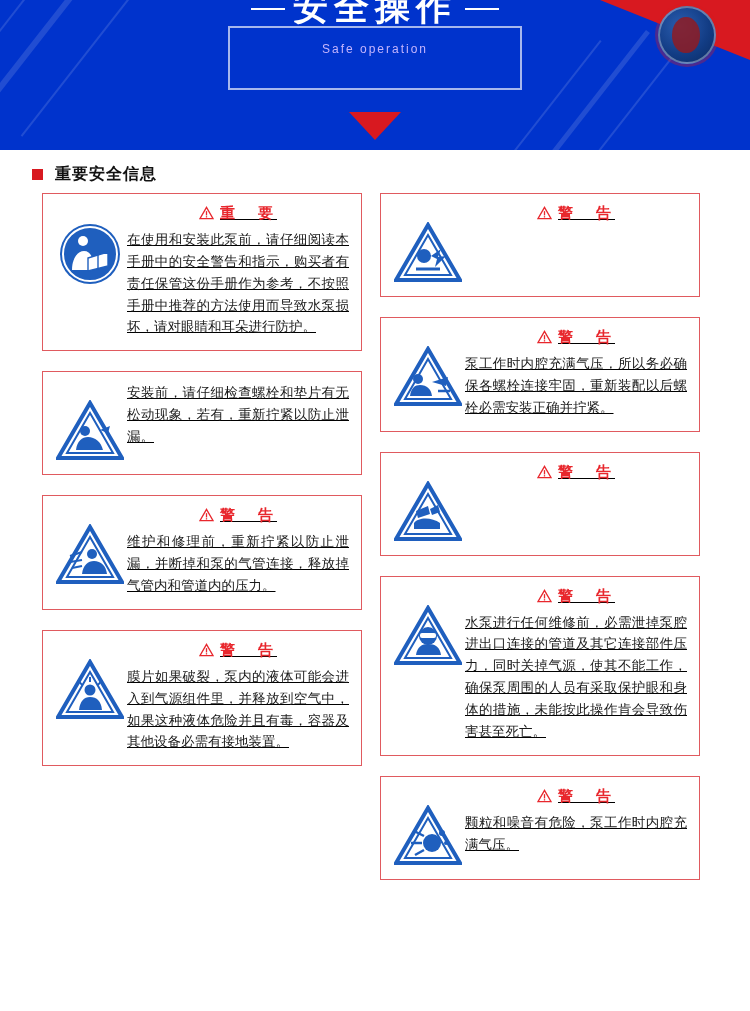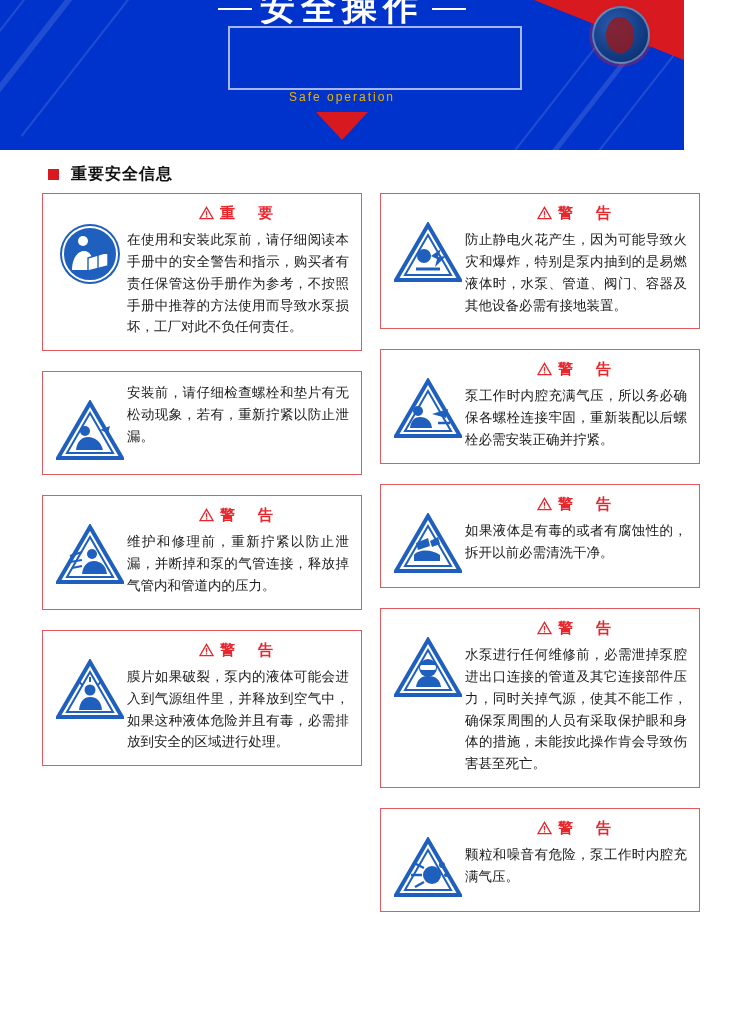--- a/index.html
+++ b/index.html
@@ -10,21 +10,21 @@
     width: 750px;
     height: 1011px;
     background: #ffffff;
     font-family: "Liberation Sans", sans-serif;
     overflow: hidden;
   }
 
   
   .banner {
     position: relative;
-    width: 684px;
+    width: 750px;
     height: 150px;
     background: #0033cc;
     overflow: hidden;
   }
   .banner .diag {
     position: absolute;
     background: rgba(255,255,255,0.13);
     transform: rotate(38deg);
     transform-origin: top left;
   }
@@ -90,39 +90,38 @@
     height: 2px;
     background: #ffffff;
     vertical-align: middle;
     margin: 0 8px;
   }
   .title-en {
     position: absolute;
     left: 0; right: 0;
     top: 42px;
     text-align: center;
-    color: #eab308;
+    color: #c4b5fd;
     font-size: 12px;
     letter-spacing: 2px;
-    margin-top: 48px;
   }
   .arrow-down {
     position: absolute;
     left: 50%;
     margin-left: -26px;
     top: 112px;
     width: 0; height: 0;
     border-left: 26px solid transparent;
     border-right: 26px solid transparent;
     border-top: 28px solid #d81920;
   }
 
   
   .section-head {
-    margin: 14px 0 8px 48px;
+    margin: 14px 0 8px 32px;
     display: flex;
     align-items: center;
   }
   .section-head .sq {
     width: 11px;
     height: 11px;
     background: #d81920;
     margin-right: 12px;
   }
   .section-head .txt {
@@ -133,20 +132,21 @@
     letter-spacing: 1px;
   }
 
   
   .columns {
     display: flex;
     padding: 0 42px;
     gap: 18px;
     box-sizing: border-box;
     width: 750px;
+    text-decoration: underline;
   }
   .col {
     width: 320px;
     display: flex;
     flex-direction: column;
     gap: 20px;
   }
 
   .card {
     border: 1px solid #e05a5f;
@@ -239,21 +239,21 @@
         </svg>
       </div>
       <div class="body">
         <div class="card-title">
           <svg class="warn-tri" width="15" height="14" viewBox="0 0 16 14">
             <path d="M8 1 L15 13 L1 13 Z" fill="none" stroke="#e8272d" stroke-width="1.4"></path>
             <rect x="7.3" y="5" width="1.4" height="4.6" fill="#e8272d"></rect>
             <rect x="7.3" y="10.4" width="1.4" height="1.4" fill="#e8272d"></rect>
           </svg><span>重　要</span>
         </div>
-        <div class="card-text">在使用和安装此泵前，请仔细阅读本手册中的安全警告和指示，购买者有责任保管这份手册作为参考，不按照手册中推荐的方法使用而导致水泵损坏，工厂对此不负任何责任。</div>
+        <div class="card-text">在使用和安装此泵前，请仔细阅读本手册中的安全警告和指示，购买者有责任保管这份手册作为参考，不按照手册中推荐的方法使用而导致水泵损坏，请对眼睛和耳朵进行防护。</div>
       </div>
     </div>
 
     <div class="card">
       <div class="icon-wrap">
         <svg class="tri-icon" width="68" height="62" viewBox="0 0 68 62">
           <path d="M34 3 L66 58 L2 58 Z" fill="#ffffff" stroke="#1f5fbe" stroke-width="4"></path>
           <path d="M34 13 L57 53 L11 53 Z" fill="#ffffff" stroke="#1f5fbe" stroke-width="2"></path>
           <circle cx="29" cy="31" r="5" fill="#1f5fbe"></circle>
           <path d="M20 50 C21 41 26 37 32 37 C39 37 45 42 47 50 Z" fill="#1f5fbe"></path>
@@ -298,21 +298,21 @@
         </svg>
       </div>
       <div class="body">
         <div class="card-title">
           <svg class="warn-tri" width="15" height="14" viewBox="0 0 16 14">
             <path d="M8 1 L15 13 L1 13 Z" fill="none" stroke="#e8272d" stroke-width="1.4"></path>
             <rect x="7.3" y="5" width="1.4" height="4.6" fill="#e8272d"></rect>
             <rect x="7.3" y="10.4" width="1.4" height="1.4" fill="#e8272d"></rect>
           </svg><span>警　告</span>
         </div>
-        <div class="card-text">膜片如果破裂，泵内的液体可能会进入到气源组件里，并释放到空气中，如果这种液体危险并且有毒，必需排放到安全的区域进行处理。</div>
+        <div class="card-text">膜片如果破裂，泵内的液体可能会进入到气源组件里，并释放到空气中，如果这种液体危险并且有毒，容器及其他设备必需有接地装置。</div>
       </div>
     </div>
 
   </div>
 
   <div class="col">
 
     <div class="card">
       <div class="icon-wrap">
         <svg class="tri-icon" width="68" height="62" viewBox="0 0 68 62">
@@ -324,21 +324,20 @@
         </svg>
       </div>
       <div class="body">
         <div class="card-title">
           <svg class="warn-tri" width="15" height="14" viewBox="0 0 16 14">
             <path d="M8 1 L15 13 L1 13 Z" fill="none" stroke="#e8272d" stroke-width="1.4"></path>
             <rect x="7.3" y="5" width="1.4" height="4.6" fill="#e8272d"></rect>
             <rect x="7.3" y="10.4" width="1.4" height="1.4" fill="#e8272d"></rect>
           </svg><span>警　告</span>
         </div>
-        <div class="card-text">防止静电火花产生，因为可能导致火灾和爆炸，特别是泵内抽到的是易燃液体时，水泵、管道、阀门、容器及其他设备必需有接地装置。</div>
       </div>
     </div>
 
     <div class="card">
       <div class="icon-wrap">
         <svg class="tri-icon" width="68" height="62" viewBox="0 0 68 62">
           <path d="M34 3 L66 58 L2 58 Z" fill="#ffffff" stroke="#1f5fbe" stroke-width="4"></path>
           <path d="M34 13 L57 53 L11 53 Z" fill="#ffffff" stroke="#1f5fbe" stroke-width="2"></path>
           <circle cx="24" cy="33" r="5" fill="#1f5fbe"></circle>
           <path d="M16 50 C17 42 21 39 26 39 C33 39 37 43 38 50 Z" fill="#1f5fbe"></path>
@@ -369,21 +368,20 @@
         </svg>
       </div>
       <div class="body">
         <div class="card-title">
           <svg class="warn-tri" width="15" height="14" viewBox="0 0 16 14">
             <path d="M8 1 L15 13 L1 13 Z" fill="none" stroke="#e8272d" stroke-width="1.4"></path>
             <rect x="7.3" y="5" width="1.4" height="4.6" fill="#e8272d"></rect>
             <rect x="7.3" y="10.4" width="1.4" height="1.4" fill="#e8272d"></rect>
           </svg><span>警　告</span>
         </div>
-        <div class="card-text">如果液体是有毒的或者有腐蚀性的，拆开以前必需清洗干净。</div>
       </div>
     </div>
 
     <div class="card">
       <div class="icon-wrap">
         <svg class="tri-icon" width="68" height="62" viewBox="0 0 68 62">
           <path d="M34 3 L66 58 L2 58 Z" fill="#ffffff" stroke="#1f5fbe" stroke-width="4"></path>
           <path d="M34 13 L57 53 L11 53 Z" fill="#ffffff" stroke="#1f5fbe" stroke-width="2"></path>
           <circle cx="34" cy="31" r="9" fill="#1f5fbe"></circle>
           <rect x="26" y="28" width="16" height="5" rx="2" fill="#ffffff"></rect>

